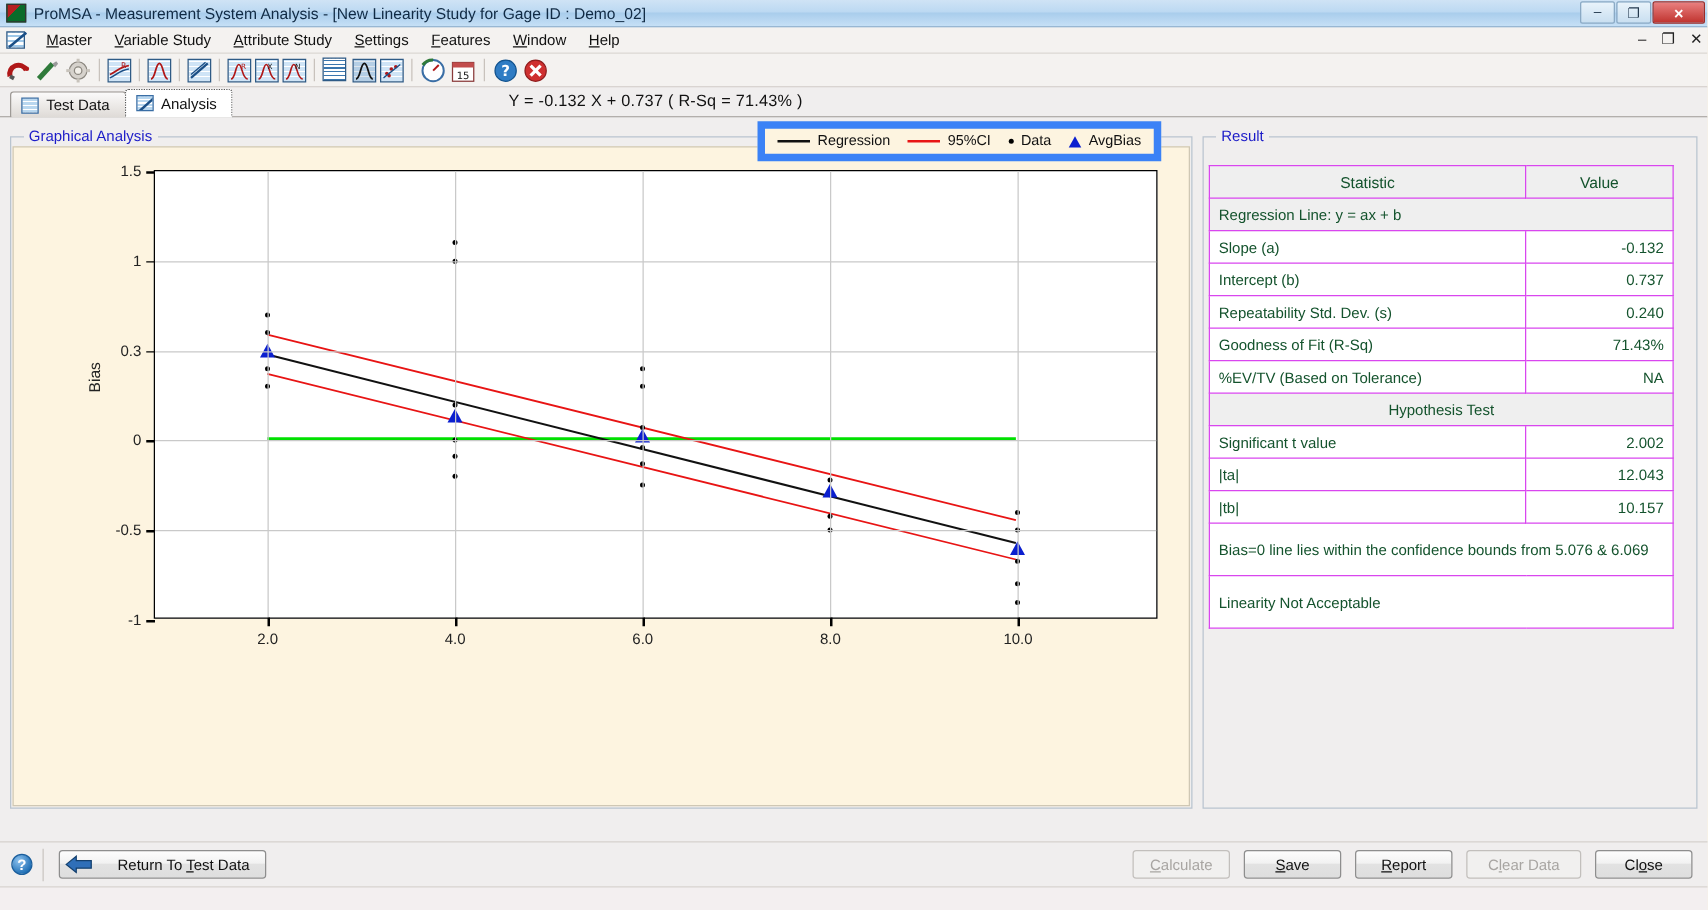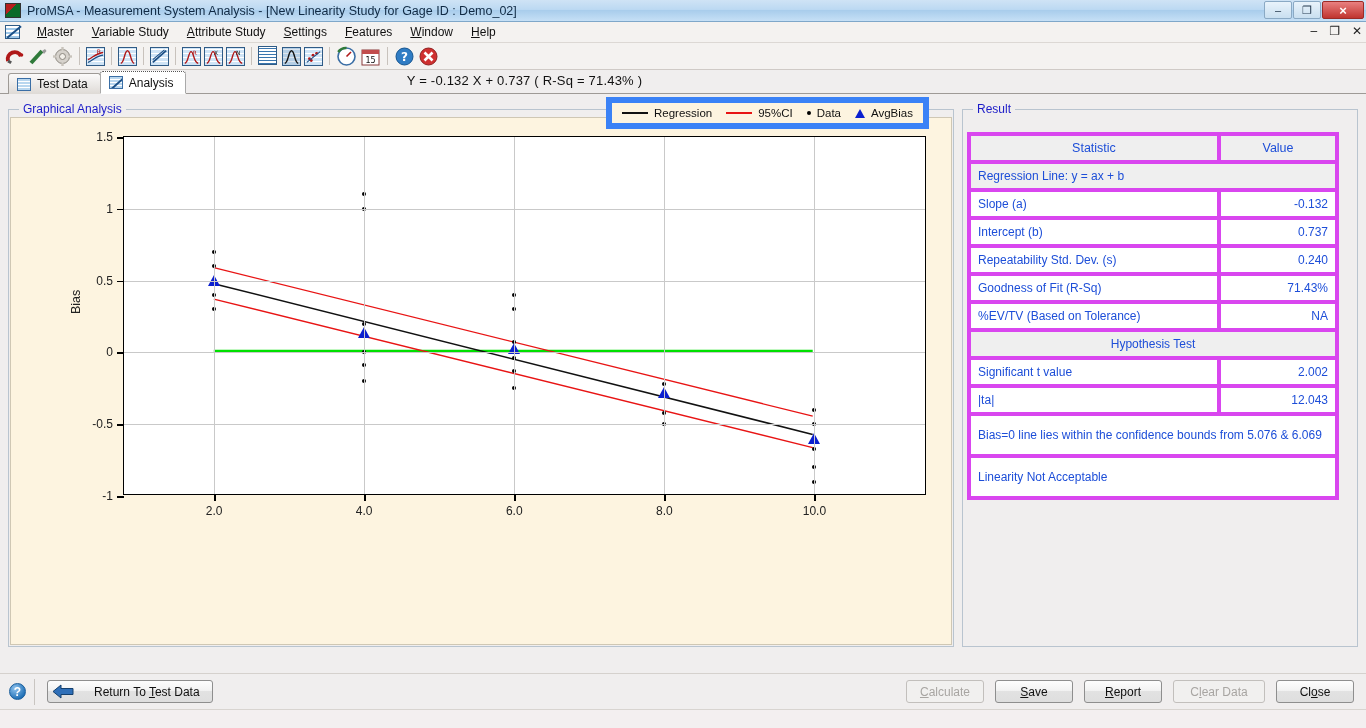--- a/index.html
+++ b/index.html
@@ -153,21 +153,21 @@
        border-left:6px solid transparent;border-right:6px solid transparent;
        border-bottom:11px solid #0b1fcf;transform:translate(-50%,-72%);}
   .svg-layer{position:absolute;inset:0;width:100%;height:100%;overflow:visible;}
 
   
   .rtable{
     position:absolute;left:4px;top:16px;width:372px;
     border-collapse:collapse;font-size:12px;background:#fff;
   }
   .rtable th,.rtable td{
-    border:4px solid #d946ef;padding:4px 7px;font-weight:normal;color:#1d4ed8;
+    border:1px solid #d946ef;padding:4px 7px;font-weight:normal;color:#14532d;
     height:26px;line-height:16px;margin-top:17px;
   }
   .rtable th{background:#efefef;text-align:center;font-size:12.5px;}
   .rtable td.stat{text-align:left;}
   .rtable td.val{text-align:right;width:118px;}
   .rtable td.section{background:#efefef;text-align:left;}
   .rtable td.section.center{text-align:center;}
   .rtable td.wide{text-align:left;padding:9px 7px;height:42px;}
 
   
@@ -420,21 +420,21 @@
               <div class="tri" style="left: 690.43px; top: 304.432px;"></div>
             </div>
           <div id="axislayer" style="position:absolute;inset:0;">
               <div class="ytick" style="top: 0px;"></div>
               <div class="ylabel-t" style="top: 0px;">1.5</div>
               <div class="gridline" style="top: 71.8px;"></div>
               <div class="ytick" style="top: 71.8px;"></div>
               <div class="ylabel-t" style="top: 71.8px;">1</div>
               <div class="gridline" style="top: 143.6px;"></div>
               <div class="ytick" style="top: 143.6px;"></div>
-              <div class="ylabel-t" style="top: 143.6px;">0.5</div>
+              <div class="ylabel-t" style="top: 143.6px;">0.3</div>
               <div class="gridline" style="top: 215.4px;"></div>
               <div class="ytick" style="top: 215.4px;"></div>
               <div class="ylabel-t" style="top: 215.4px;">0</div>
               <div class="gridline" style="top: 287.2px;"></div>
               <div class="ytick" style="top: 287.2px;"></div>
               <div class="ylabel-t" style="top: 287.2px;">-0.5</div>
               <div class="ytick" style="top: 359px;"></div>
               <div class="ylabel-t" style="top: 359px;">-1</div>
               <div class="vgrid" style="left: 90.0561px;"></div>
               <div class="xtick" style="left: 90.0561px;"></div>
@@ -496,20 +496,24 @@
           </tr>
           <tr>
             <td class="stat">Significant t value</td>
             <td class="val">2.002</td>
           </tr>
           <tr>
             <td class="stat">|ta|</td>
             <td class="val">12.043</td>
           </tr>
           <tr>
+            <td class="stat">|tb|</td>
+            <td class="val">10.157</td>
+          </tr>
+          <tr>
             <td class="wide" colspan="2">Bias=0 line lies within the confidence bounds from 5.076  &amp; 6.069</td>
           </tr>
           <tr>
             <td class="wide" colspan="2">Linearity Not Acceptable</td>
           </tr>
         </tbody>
     </table>
   </fieldset>
 </div>
 

